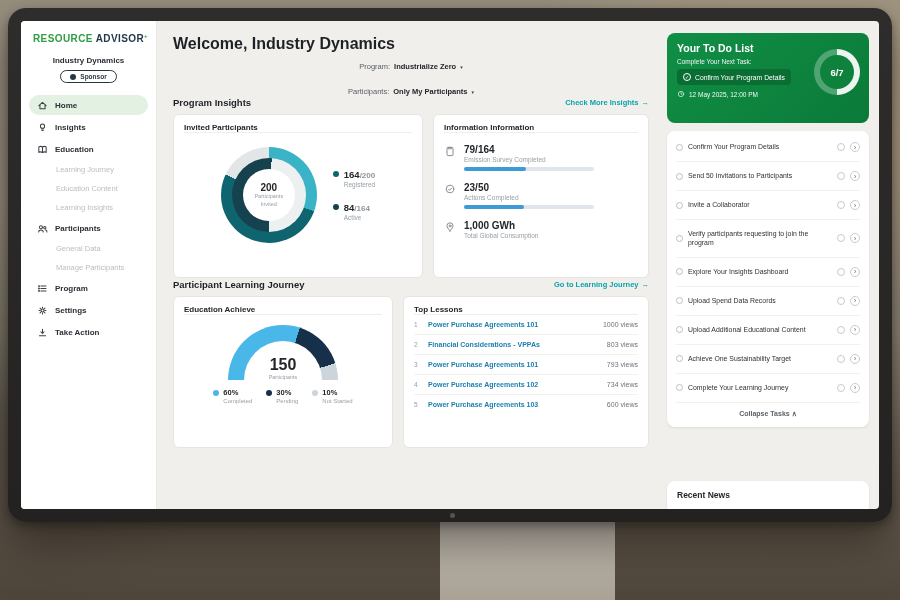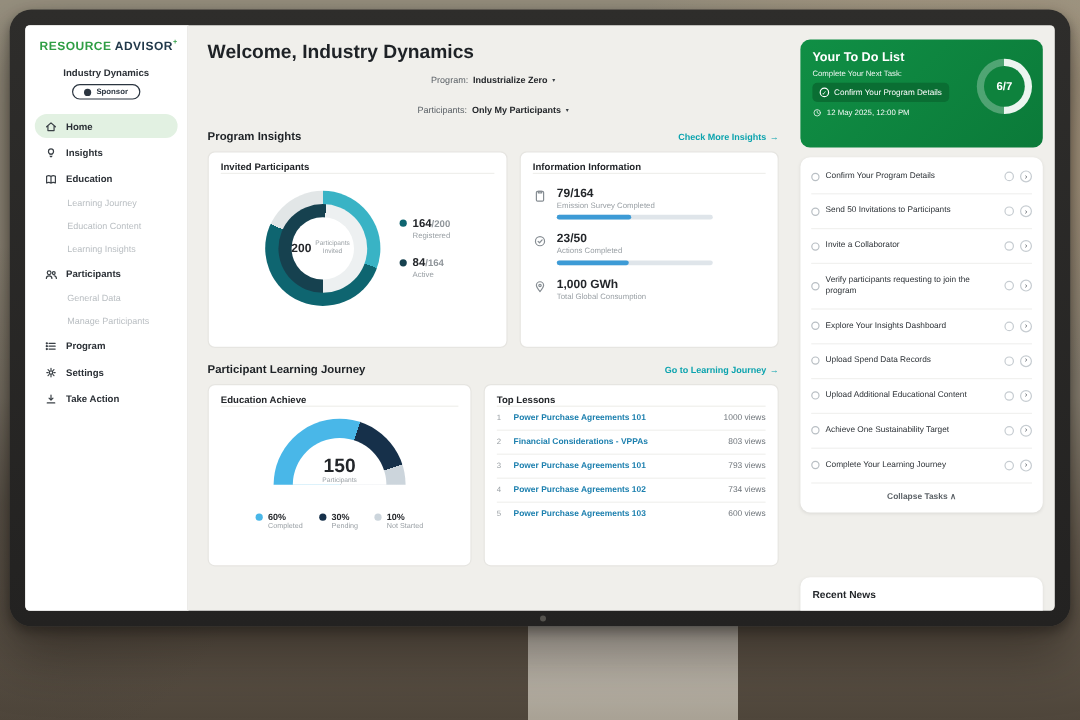--- a/index.html
+++ b/index.html
@@ -36,34 +36,34 @@
   .nav-item.sub { padding:4px 8px 4px 27px; color:#b9bec2; font-weight:normal; font-size:7.5px; }
   .nico { width:11px; height:11px; flex:none; stroke:#3a4046; fill:none; stroke-width:1.1; stroke-linecap:round; stroke-linejoin:round; }
 
   
   .main { flex:1; min-width:0; padding:10px 12px 0 16px; }
   .welcome { font-size:16px; font-weight:bold; color:#1e2226; margin-top:4px; }
   .filters { display:flex; gap:16px; margin-top:9px; font-size:7.5px; color:#5a6066; align-items:center;flex-direction:column; }
   .filter { display:flex; gap:4px; align-items:center; }
   .fval { font-weight:bold; color:#23262a; }
   .caret { font-size:5px; color:#3a4046; }
-  .section-head { display:flex; justify-content:space-between; align-items:center; margin-top:13px; margin-bottom:6px; }
+  .section-head { display:flex; justify-content:space-between; align-items:center; margin-top:1px; margin-bottom:6px; }
   .section-title { font-size:9.5px; font-weight:bold; color:#1e2226; }
   .section-link { font-size:7.5px; color:#0ba3ae; font-weight:bold; display:flex; gap:3px; align-items:center; cursor:pointer; }
   .cards { display:flex; gap:10px; }
   .card { background:#fff; border:1px solid #e6e5e1; border-radius:6px; padding:8px 10px; }
   .card-title { font-size:8px; font-weight:bold; color:#23262a; padding-bottom:0; border-bottom:1px solid #efefec; }
 
   .card-invited { width:250px; height:164px; }
   .donut-wrap { display:flex; align-items:center; justify-content:center; gap:16px; margin-top:14px; }
   .donut { position:relative; width:96px; height:96px; }
   .d-outer { position:absolute; inset:0; border-radius:50%; }
   .d-inner { position:absolute; inset:11px; border-radius:50%; transform:rotate(180deg); }
   .d-hole { position:absolute; inset:22px; border-radius:50%; background:#fff; display:flex;
-    flex-direction:row; align-items:center; justify-content:center; text-align:center; }
+    flex-direction:column; align-items:center; justify-content:center; text-align:center; }
   .d-val { font-size:10px; font-weight:bold; }
   .d-lbl { font-size:5.5px; color:#9aa0a5; width:40px; line-height:1.3; }
   .dleg { display:flex; flex-direction:column; gap:14px; }
   .dleg-row { display:flex; gap:5px; align-items:flex-start; }
   .dot { width:6px; height:6px; border-radius:50%; margin-top:2px; flex:none; }
   .dleg-val { font-size:9.5px; font-weight:bold; }
   .dleg-total { color:#8f959a; font-size:8px; font-weight:bold; }
   .dleg-lbl { font-size:6.5px; color:#9aa0a5; margin-top:1px; }
 
   .card-info { flex:1; height:164px; }
@@ -75,21 +75,21 @@
   .stat-fill { height:4px; border-radius:2px; background:#3d9bd6; width:0; }
 
   .card-gauge { width:220px; height:152px; }
   .gauge-wrap { display:flex; flex-direction:column; align-items:center; margin-top:10px; }
   .gauge { position:relative; width:110px; height:55px; }
   .g-arc { position:absolute; inset:0; border-radius:110px 110px 0 0; }
   .g-hole { position:absolute; left:16px; top:16px; width:78px; height:39px; border-radius:78px 78px 0 0;
     background:#fff; display:flex; flex-direction:column; align-items:center; justify-content:flex-end; }
   .g-val { font-size:16px; font-weight:bold; }
   .g-lbl { font-size:5.5px; color:#9aa0a5; }
-  .gleg { display:flex; gap:14px; margin-top:22px; }
+  .gleg { display:flex; gap:14px; margin-top:8px; }
   .gleg-item { display:flex; gap:4px; align-items:flex-start; }
   .gleg-pct { font-size:7.5px; font-weight:bold; }
   .gleg-lbl { font-size:6px; color:#9aa0a5; margin-top:1px; }
 
   .card-lessons { flex:1; height:152px; }
   .lesson { display:flex; align-items:center; gap:6px; padding:6px 0; border-bottom:1px solid #f1f1ee; }
   .lesson:last-child { border-bottom:none; }
   .l-rank { font-size:6.5px; color:#9aa0a5; width:8px; flex:none; }
   .l-title { font-size:7px; color:#1b7fae; font-weight:bold; flex:1; cursor:pointer; }
   .l-views { font-size:7px; color:#6e747a; }

